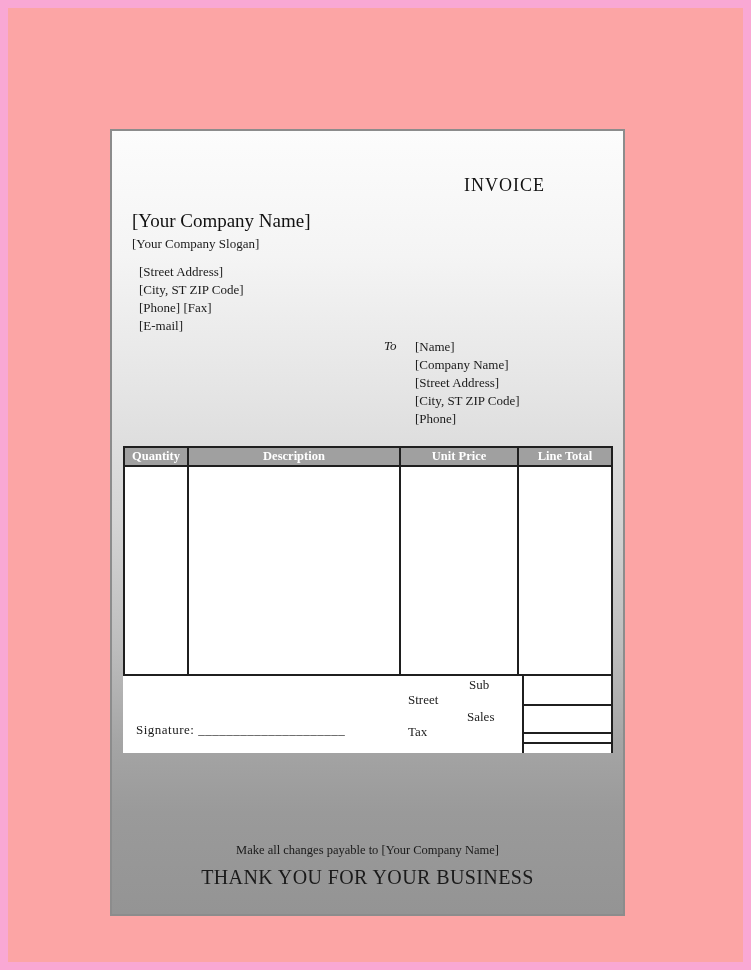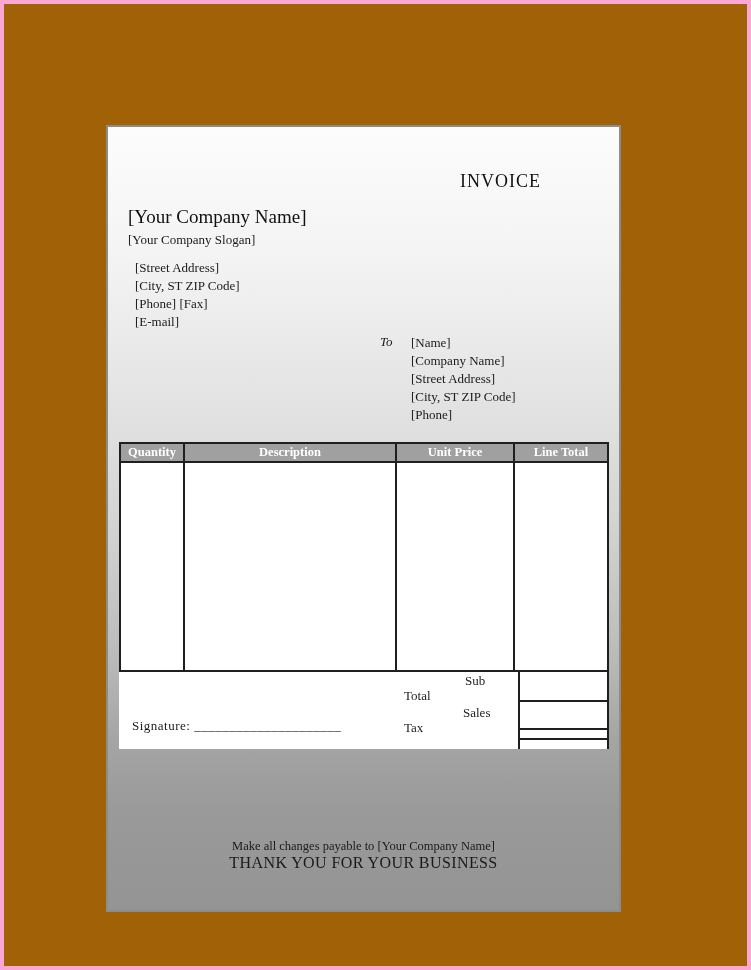--- a/index.html
+++ b/index.html
@@ -2,22 +2,22 @@
 <html><head>
 <meta charset="utf-8">
 <style>
   * { margin: 0; padding: 0; box-sizing: border-box; }
   html, body { width: 751px; height: 970px; background: #ffffff; }
   body { font-family: "Liberation Serif", "DejaVu Serif", serif; color: #1a1a1a; }
 
   .frame {
     position: relative;
     width: 751px; height: 970px;
-    border: 4px solid #f9a8d4;
-    background: #a16207;
+    border: 8px solid #f9a8d4;
+    background: #fca5a5;
     overflow: hidden;
   }
 
   .document {
     position: absolute;
     left: 102px; top: 121px;          
     width: 515px; height: 787px;
     border: 2px solid #8c8c8c;
     background: linear-gradient(180deg,
       #fcfcfc 0%, #f4f4f4 16%, #e4e4e4 34%, #d4d4d4 50%,
@@ -108,21 +108,21 @@
   .tcell  { border-bottom: 2px solid #1f1f1f; }
   .tcell1 { height: 30px; }
   .tcell2 { height: 28px; }
   .tcell3 { height: 10px; }
 
   .footer {
     position: absolute; left: 0; right: 0; top: 712px;
     text-align: center;
   }
   .payable  { font-size: 12.5px; color: #1a1a1a; }
-  .thankyou { font-size: 16px; letter-spacing: 0.4px; color: #1a1a1a; }
+  .thankyou { margin-top: 8px; font-size: 20px; letter-spacing: 0.4px; color: #1a1a1a; }
 </style>
 </head>
 <body>
 
 <div class="frame">
   <div class="document">
 
     <div class="invoice-title">INVOICE</div>
 
     <div class="company-name">[Your Company Name]</div>
@@ -156,21 +156,21 @@
         <div class="cell col-qty"></div>
         <div class="cell col-desc"></div>
         <div class="cell col-price"></div>
         <div class="cell col-total"></div>
       </div>
     </div>
 
     <div class="totals-band">
       <div class="band-left">
         <span class="lbl sub1">Sub</span>
-        <span class="lbl sub2">Total</span>
+        <span class="lbl sub2">Street</span>
         <span class="lbl tax1">Sales</span>
         <span class="lbl tax2">Tax</span>
         <span class="signature-line">
           <span>Signature:</span>
           <span>_____________________</span>
         </span>
       </div>
       <div class="band-right">
         <div class="tcell tcell1"></div>
         <div class="tcell tcell2"></div>

